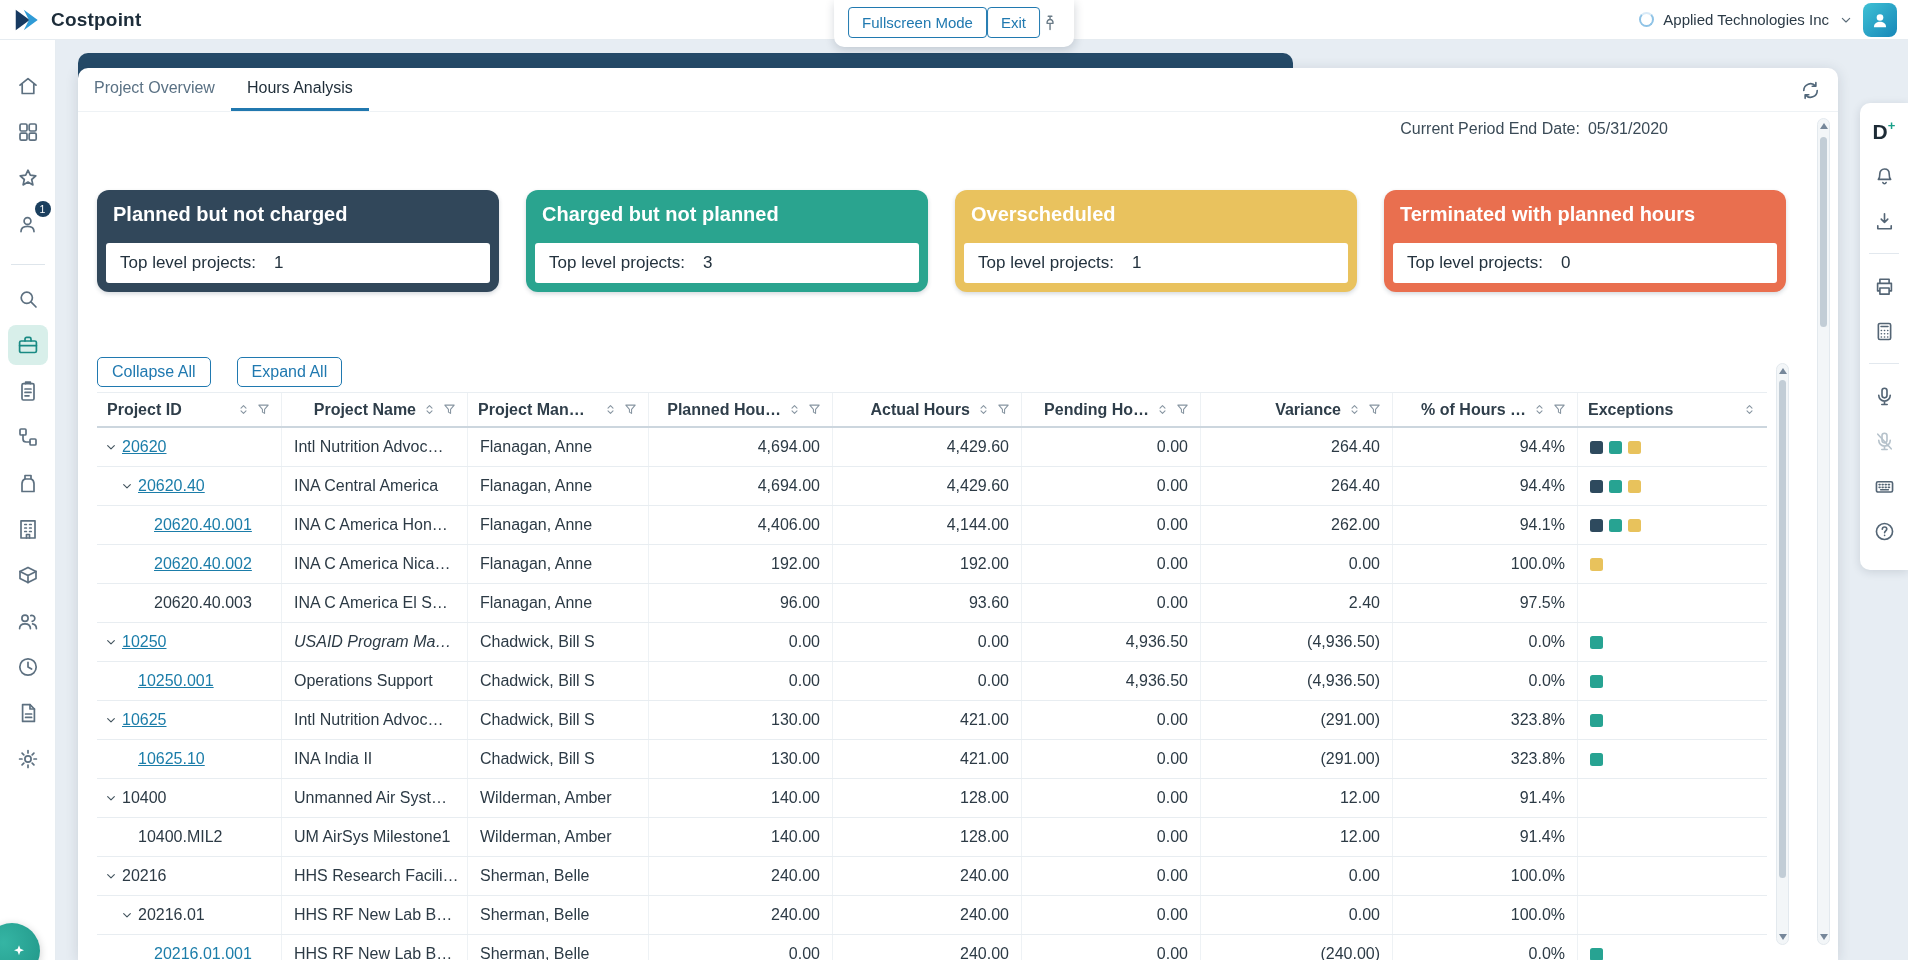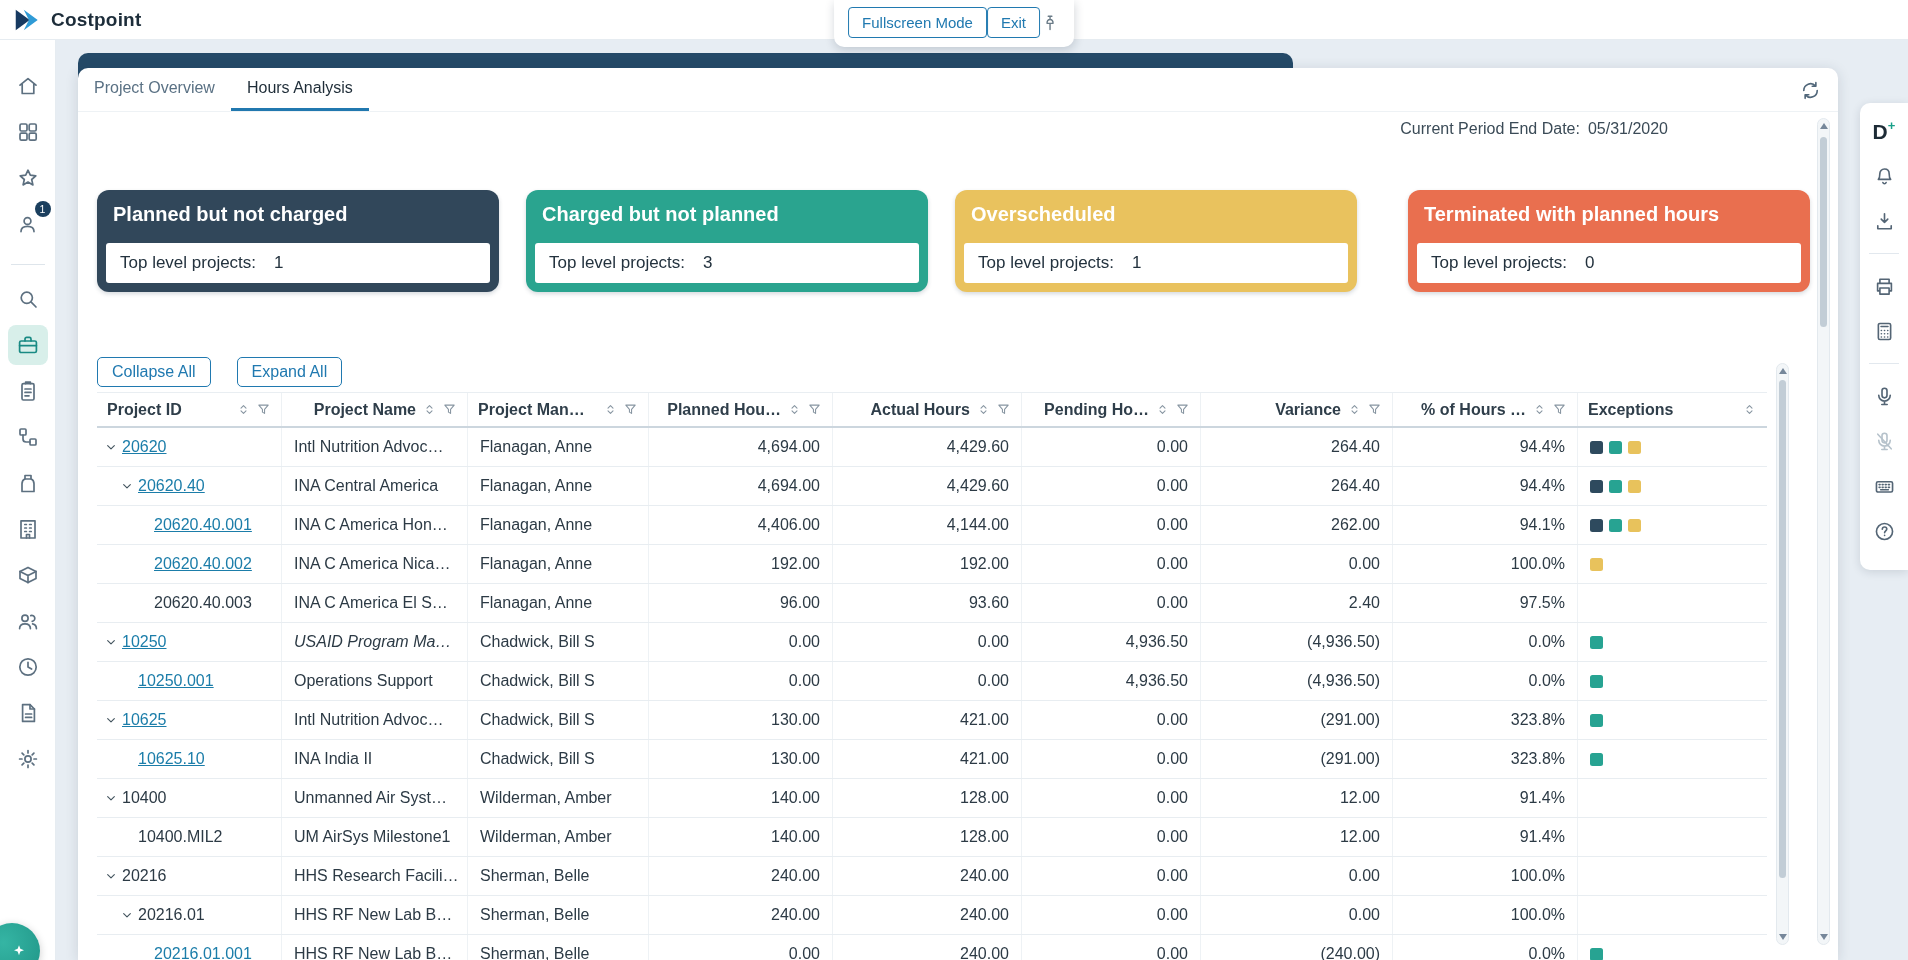--- a/index.html
+++ b/index.html
@@ -108,20 +108,37 @@
   </div>
   <div id="center-box">
     <button class="outline-btn">Fullscreen Mode</button>
     <button class="outline-btn">Exit</button>
     <span id="pin" class="icn">
         <svg viewBox="0 0 24 24" fill="none" stroke="currentColor" stroke-width="1.7" stroke-linecap="round" stroke-linejoin="round">
           <path d="M9.8 3.8h4.4M12 3.8v4M8.4 12.4c0-2.6 1.6-4.6 3.6-4.6s3.6 2 3.6 4.6zM8.4 12.4h7.2M12 12.4v7.4"></path>
         </svg>
       </span>
   </div>
+  <div id="topbar-right">
+    <span id="company-spinner"></span>
+    <span id="company-selector">Applied Technologies Inc</span>
+    <span id="company-chevron" class="icn">
+        <svg viewBox="0 0 24 24" fill="none" stroke="currentColor" stroke-width="1.7" stroke-linecap="round" stroke-linejoin="round">
+          <path d="M6.5 9.5 12 15l5.5-5.5"></path>
+        </svg>
+      </span>
+    <div id="avatar">
+        <span class="icn">
+          <svg viewBox="0 0 24 24" fill="#ffffff">
+            <circle cx="12" cy="9.2" r="3.6"></circle>
+            <path d="M5.4 19.8c0-4.2 3.5-5.8 6.6-5.8s6.6 1.6 6.6 5.8z"></path>
+          </svg>
+        </span>
+      </div>
+  </div>
 </div>
 
 <div id="left-rail">
     <div class="rail-item">
       <span class="icn">
         <svg viewBox="0 0 24 24" fill="none" stroke="currentColor" stroke-width="1.7" stroke-linecap="round" stroke-linejoin="round">
           <path d="M4 11.2 12 4.6l8 6.6M6.2 10.4V19.5h11.6v-9.1"></path>
         </svg>
       </span>
     </div>
@@ -276,21 +293,21 @@
           <span class="val">3</span>
         </div>
       </div>
       <div class="card" style="background: rgb(233, 194, 94);">
         <div class="card-title">Overscheduled</div>
         <div class="card-inner">
           <span class="card-label">Top level projects:</span>
           <span class="val">1</span>
         </div>
       </div>
-      <div class="card" style="background: rgb(233, 111, 79); margin-left: 24px;">
+      <div class="card" style="background: rgb(233, 111, 79);">
         <div class="card-title">Terminated with planned hours</div>
         <div class="card-inner">
           <span class="card-label">Top level projects:</span>
           <span class="val">0</span>
         </div>
       </div>
     </div>
 
   <div id="grid-actions">
     <button class="outline-btn grid-btn">Collapse All</button>

